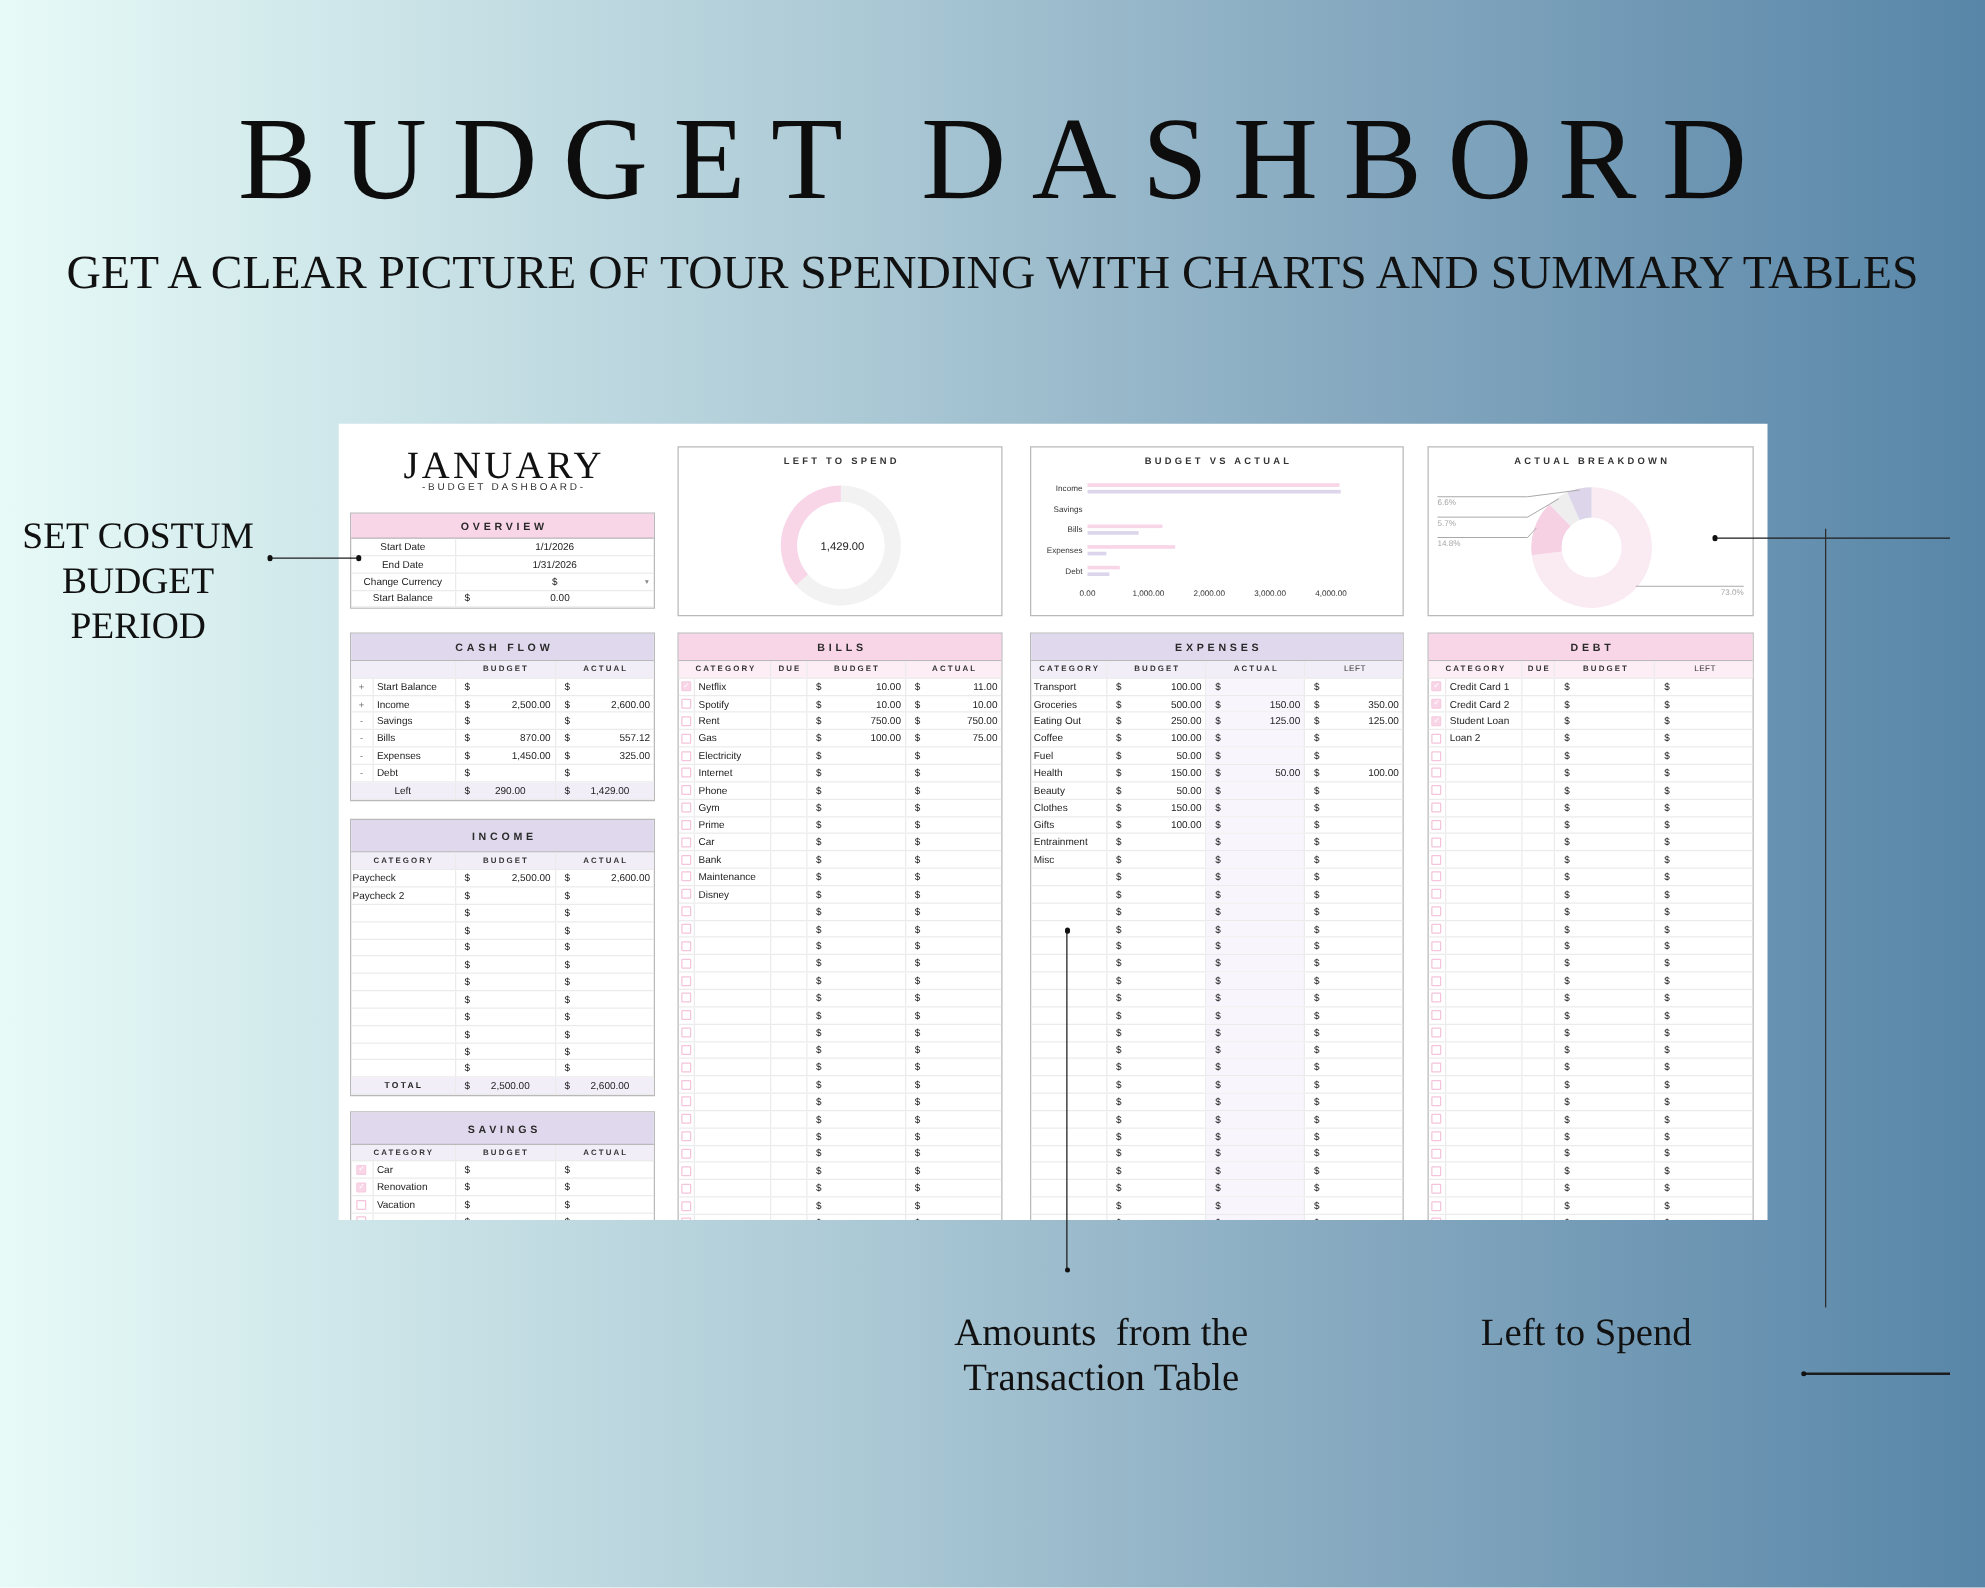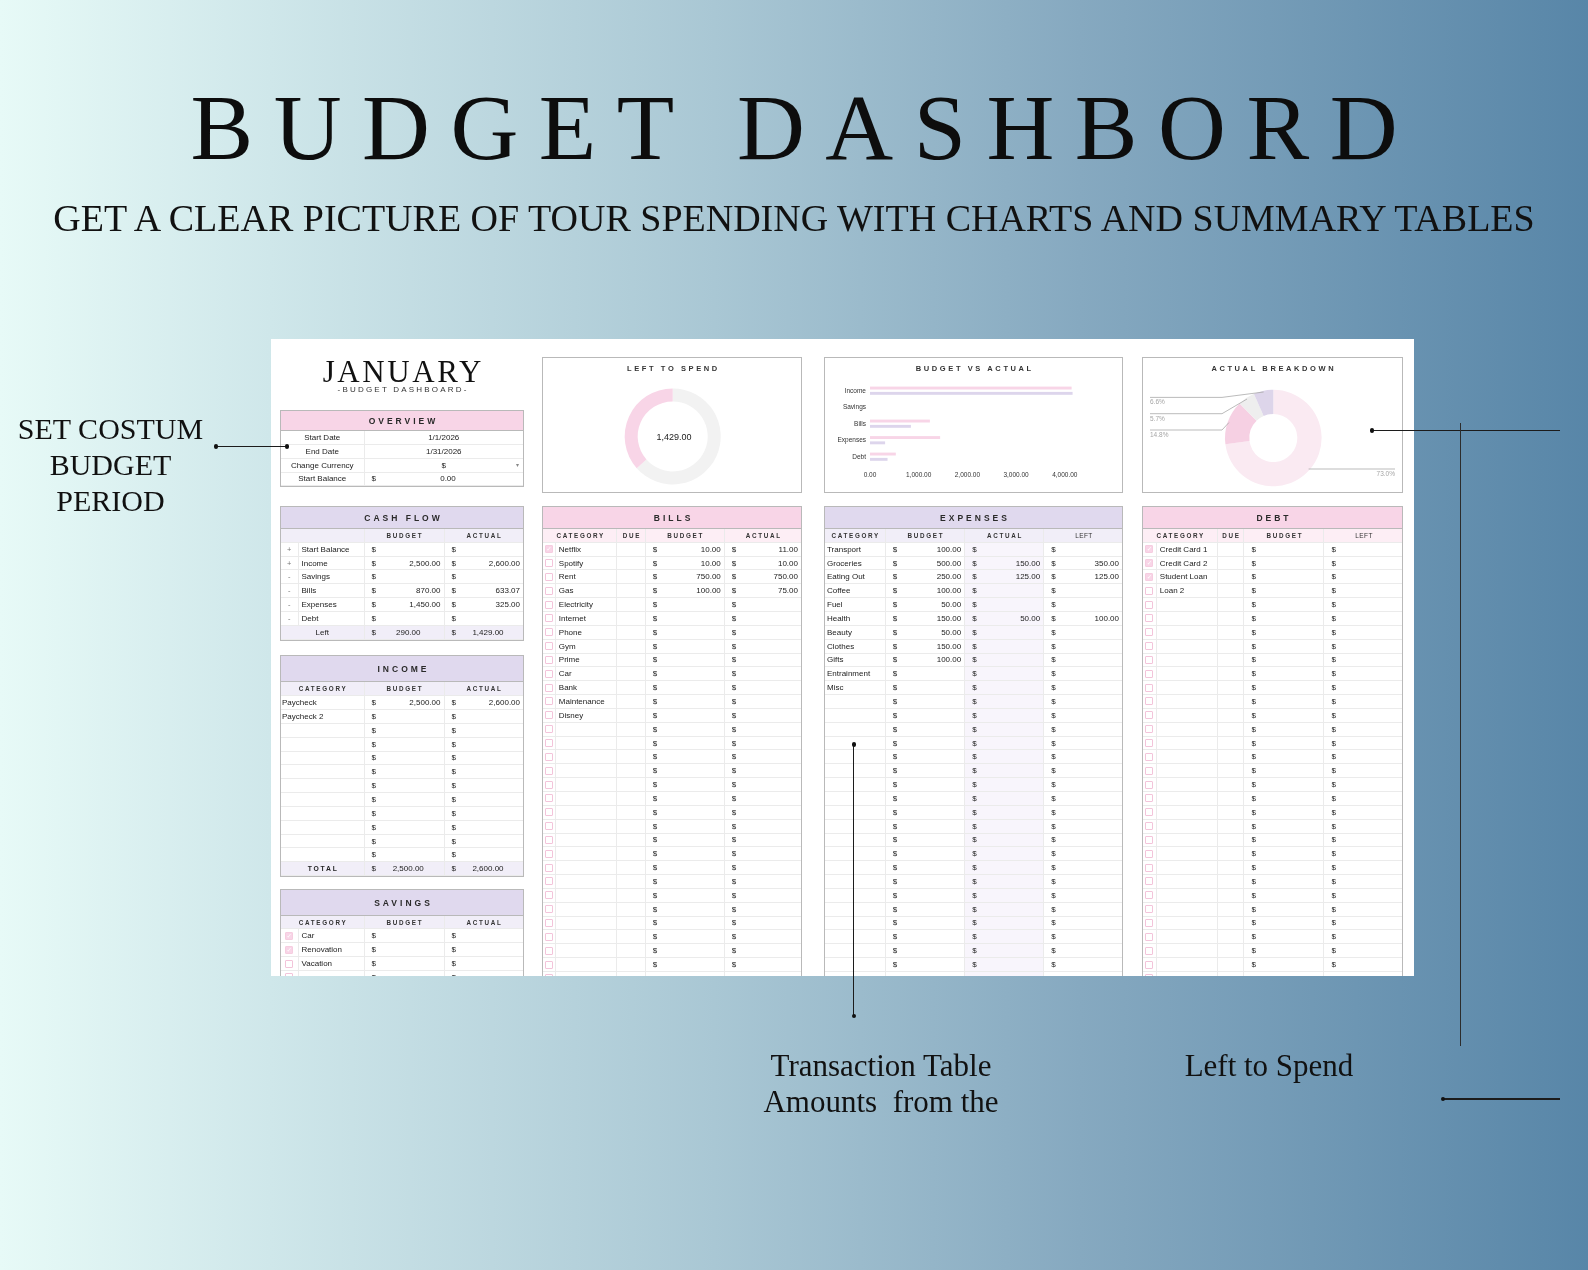--- a/index.html
+++ b/index.html
@@ -56,22 +56,22 @@
 
 <div class="page-title">BUDGET DASHBORD</div>
 <div class="page-sub">GET A CLEAR PICTURE OF TOUR SPENDING WITH CHARTS AND SUMMARY TABLES</div>
 
 <div class="annot left">
   <div>SET COSTUM</div>
   <div>BUDGET</div>
   <div>PERIOD</div>
 </div>
 <div class="annot b1">
+  <div>Amounts  from the</div>
   <div>Transaction Table</div>
-  <div>Amounts  from the</div>
 </div>
 <div class="annot b2">
   <div>Left to Spend</div>
 </div>
 
 <div class="dash">
   <div class="month">JANUARY</div>
   <div class="month-sub">-BUDGET DASHBOARD-</div>
 
   <div class="box pinkt" style="left:9px;top:71px;width:244px;">
@@ -124,21 +124,21 @@
         <div class="row">
           <div class="cell sign" style="width:17.5px">-</div>
           <div class="cell txt" style="width:66px">Savings</div>
           <div class="cell money" style="width:80px"><span>$</span><span></span></div>
           <div class="cell money"><span>$</span><span></span></div>
         </div>
         <div class="row">
           <div class="cell sign" style="width:17.5px">-</div>
           <div class="cell txt" style="width:66px">Bills</div>
           <div class="cell money" style="width:80px"><span>$</span><span>870.00</span></div>
-          <div class="cell money"><span>$</span><span>633.07</span></div>
+          <div class="cell money"><span>$</span><span>557.12</span></div>
         </div>
         <div class="row">
           <div class="cell sign" style="width:17.5px">-</div>
           <div class="cell txt" style="width:66px">Expenses</div>
           <div class="cell money" style="width:80px"><span>$</span><span>1,450.00</span></div>
           <div class="cell money"><span>$</span><span>325.00</span></div>
         </div>
         <div class="row">
           <div class="cell sign" style="width:17.5px">-</div>
           <div class="cell txt" style="width:66px">Debt</div>

